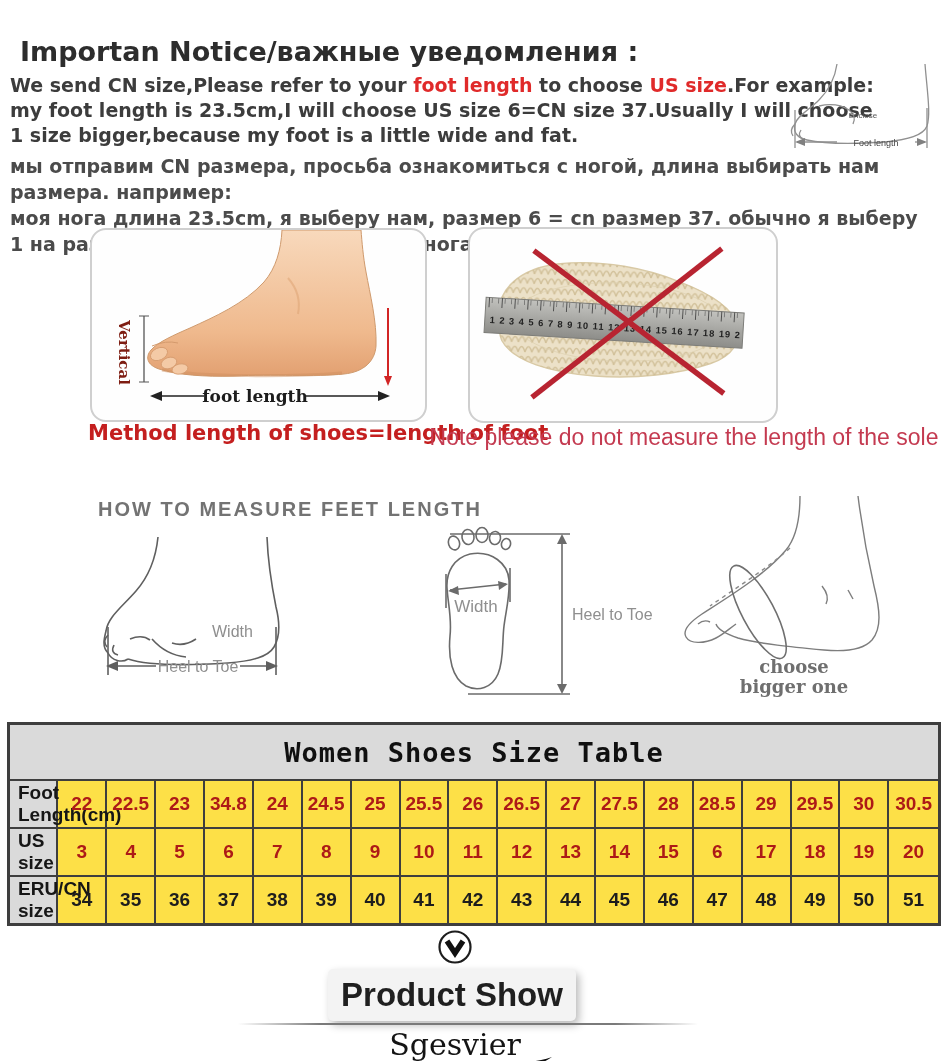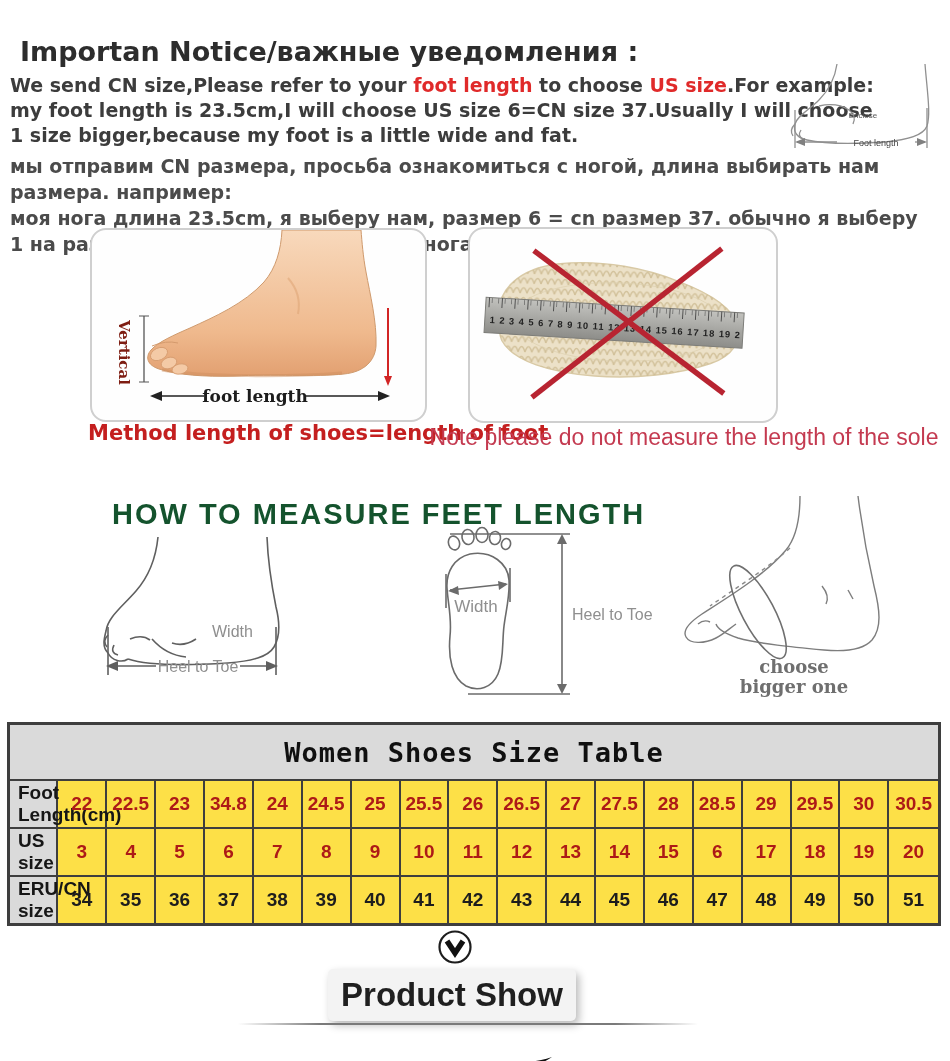--- a/index.html
+++ b/index.html
@@ -16,21 +16,21 @@
   
   .card{border:2px solid #cfcfcf;border-radius:16px;background:#fefefe;}
   .card1{left:90px;top:196px;width:333px;height:190px;}
   .card2{left:468px;top:195px;width:306px;height:192px;}
   .caption1{left:88px;top:389px;width:340px;text-align:center;font-size:21px;font-weight:bold;color:#c41f1f;white-space:nowrap;}
   .caption2{left:428px;top:392px;width:512px;text-align:center;font-size:23px;color:#c43a50;
             font-family:"Liberation Sans",sans-serif;white-space:nowrap;}
   .mini-diagram{left:785px;top:28px;width:162px;height:94px;}
 
   
-  .howto-heading{left:112px;top:466px;font-size:29px;font-weight:bold;color:#14532d;letter-spacing:2px;
+  .howto-heading{left:98px;top:466px;font-size:20px;font-weight:bold;color:#737373;letter-spacing:2px;
                  font-family:"Liberation Sans",sans-serif;white-space:nowrap;}
   .svgA{left:100px;top:503px;width:200px;height:165px;}
   .svgB{left:410px;top:492px;width:245px;height:180px;}
   .svgC{left:672px;top:462px;width:275px;height:205px;}
 
   
   .size-table{left:7px;top:690px;width:934px;border-collapse:collapse;table-layout:fixed;
               font-family:"Liberation Sans",sans-serif;}
   .size-table th,.size-table td{border:2px solid #3e3e3e;}
   .size-table{border:3px solid #3e3e3e;}
@@ -282,17 +282,18 @@
   </table>
 
   <svg class="abs chevron-circle" viewBox="0 0 38 38">
     <circle cx="19" cy="19" r="15.5" fill="none" stroke="#1d1d1d" stroke-width="2.2"></circle>
     <path d="M11,13 L19,25 L27,13" fill="none" stroke="#111" stroke-width="5.5"></path>
   </svg>
 
   <div class="abs product-show">Product Show</div>
   <div class="abs divider"></div>
 
+  <div class="abs brand">Sgesvier</div>
   <svg class="abs swoosh" viewBox="0 0 185 26">
     <path d="M0,16 C25,2 55,20 90,13 C125,6 152,14 180,4 C162,17 122,24 88,19 C58,15 30,26 2,19 Z" fill="#111"></path>
   </svg>
 
 </div>
 
 </body></html>

